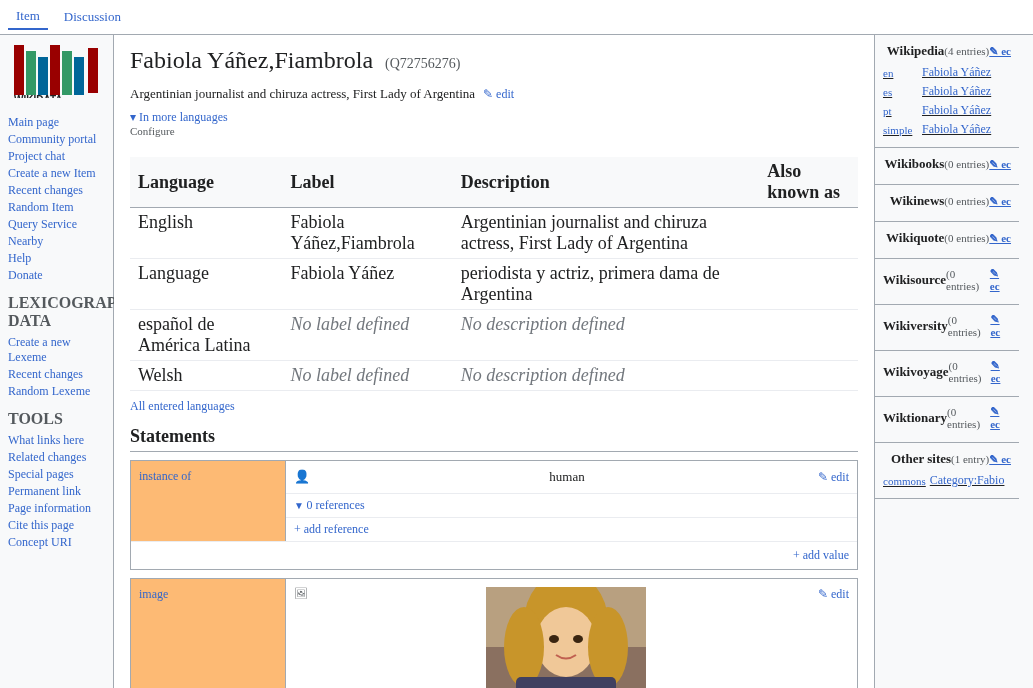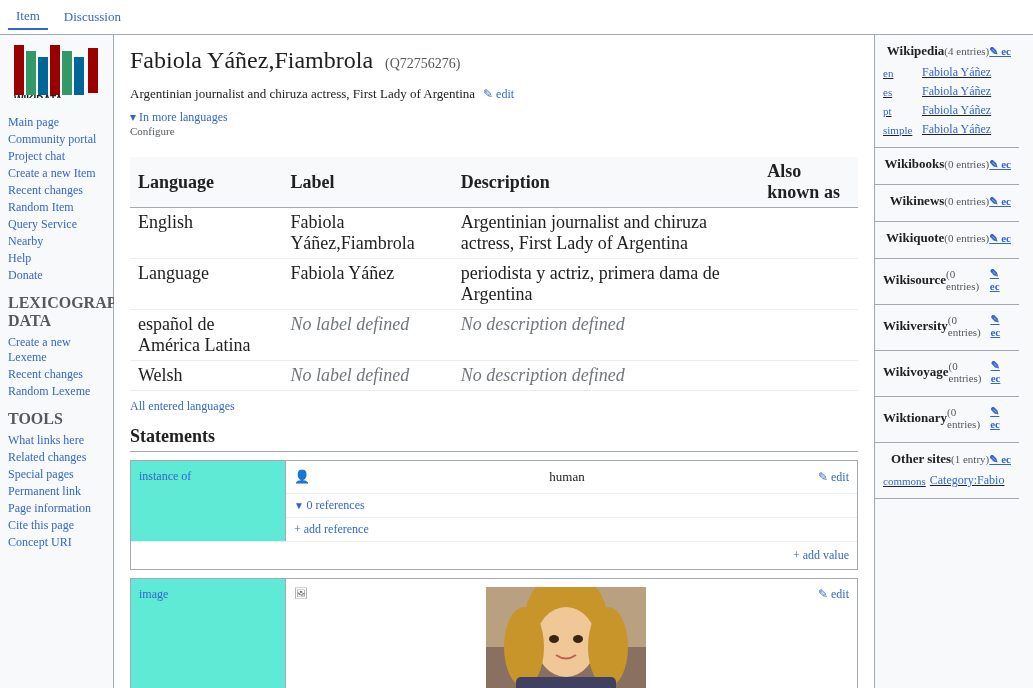--- a/index.html
+++ b/index.html
@@ -38,21 +38,21 @@
     .lang-table td { padding: 4px 8px; vertical-align: top; border-bottom: 1px solid #eaecf0; }
     .no-value { color: #72777d; font-style: italic; }
     
     .all-langs-link { color: #36c; text-decoration: none; font-size: 12px; display: block; margin-bottom: 12px; }
     
     
     .statements-section { }
     .statements-title { font-size: 18px; font-weight: bold; border-bottom: 1px solid #a2a9b1; padding-bottom: 4px; margin-bottom: 8px; }
     .statement-block { border: 1px solid #a2a9b1; margin-bottom: 8px; }
     .statement-row { display: flex; }
-    .statement-prop { width: 155px; padding: 8px; background: #5eead4; border-right: 1px solid #a2a9b1; font-size: 12px; color: #36c; flex-shrink: 0; }
+    .statement-prop { width: 155px; padding: 8px; background: #fdba74; border-right: 1px solid #a2a9b1; font-size: 12px; color: #36c; flex-shrink: 0; }
     .statement-values { flex: 1; padding: 0; }
     .statement-value-row { padding: 8px; display: flex; align-items: center; justify-content: space-between; border-bottom: 1px solid #eaecf0; }
     .value-icon { color: #54595d; margin-right: 6px; }
     .value-text { font-size: 13px; }
     .refs-row { padding: 4px 8px; font-size: 12px; color: #36c; border-bottom: 1px solid #eaecf0; cursor: pointer; }
     .refs-row::before { content: '▼ '; font-size: 10px; }
     .add-ref { padding: 4px 8px; font-size: 12px; color: #36c; cursor: pointer; }
     .add-ref::before { content: '+ '; }
     .add-value-row { padding: 6px 8px; font-size: 12px; color: #36c; cursor: pointer; border-top: 1px solid #eaecf0; text-align: right; }
     .add-value-row::before { content: '+ '; }

